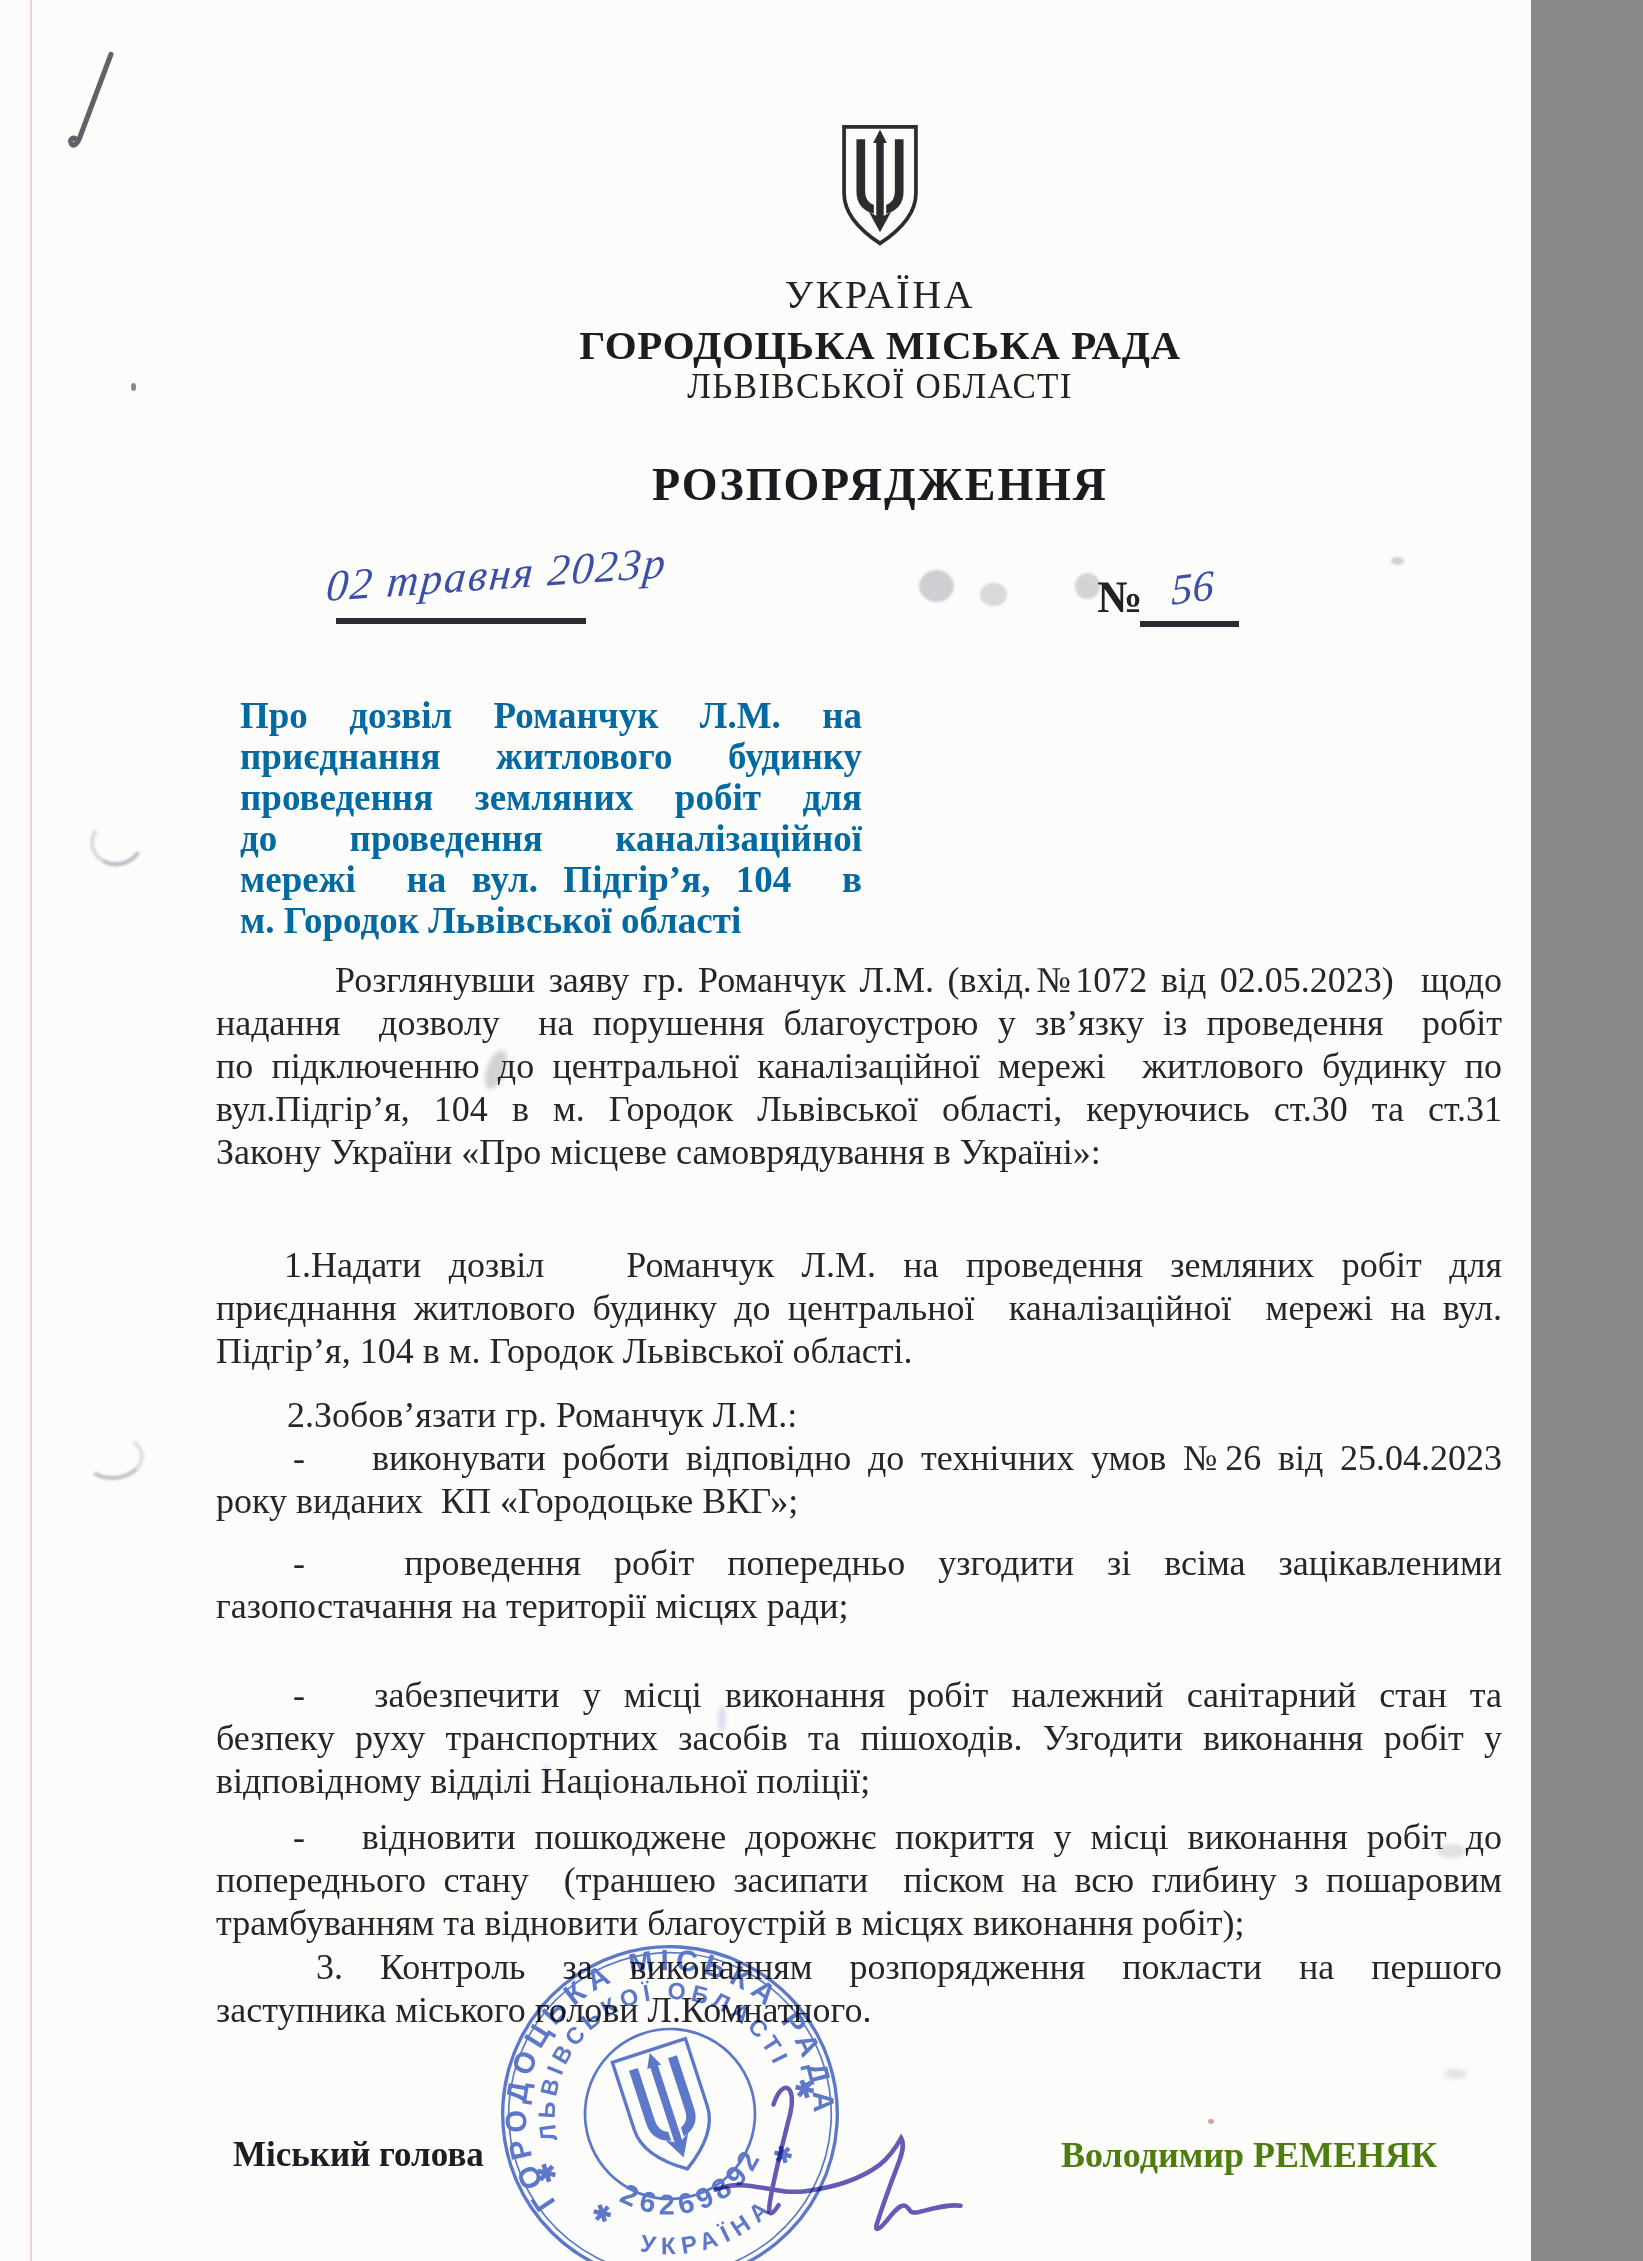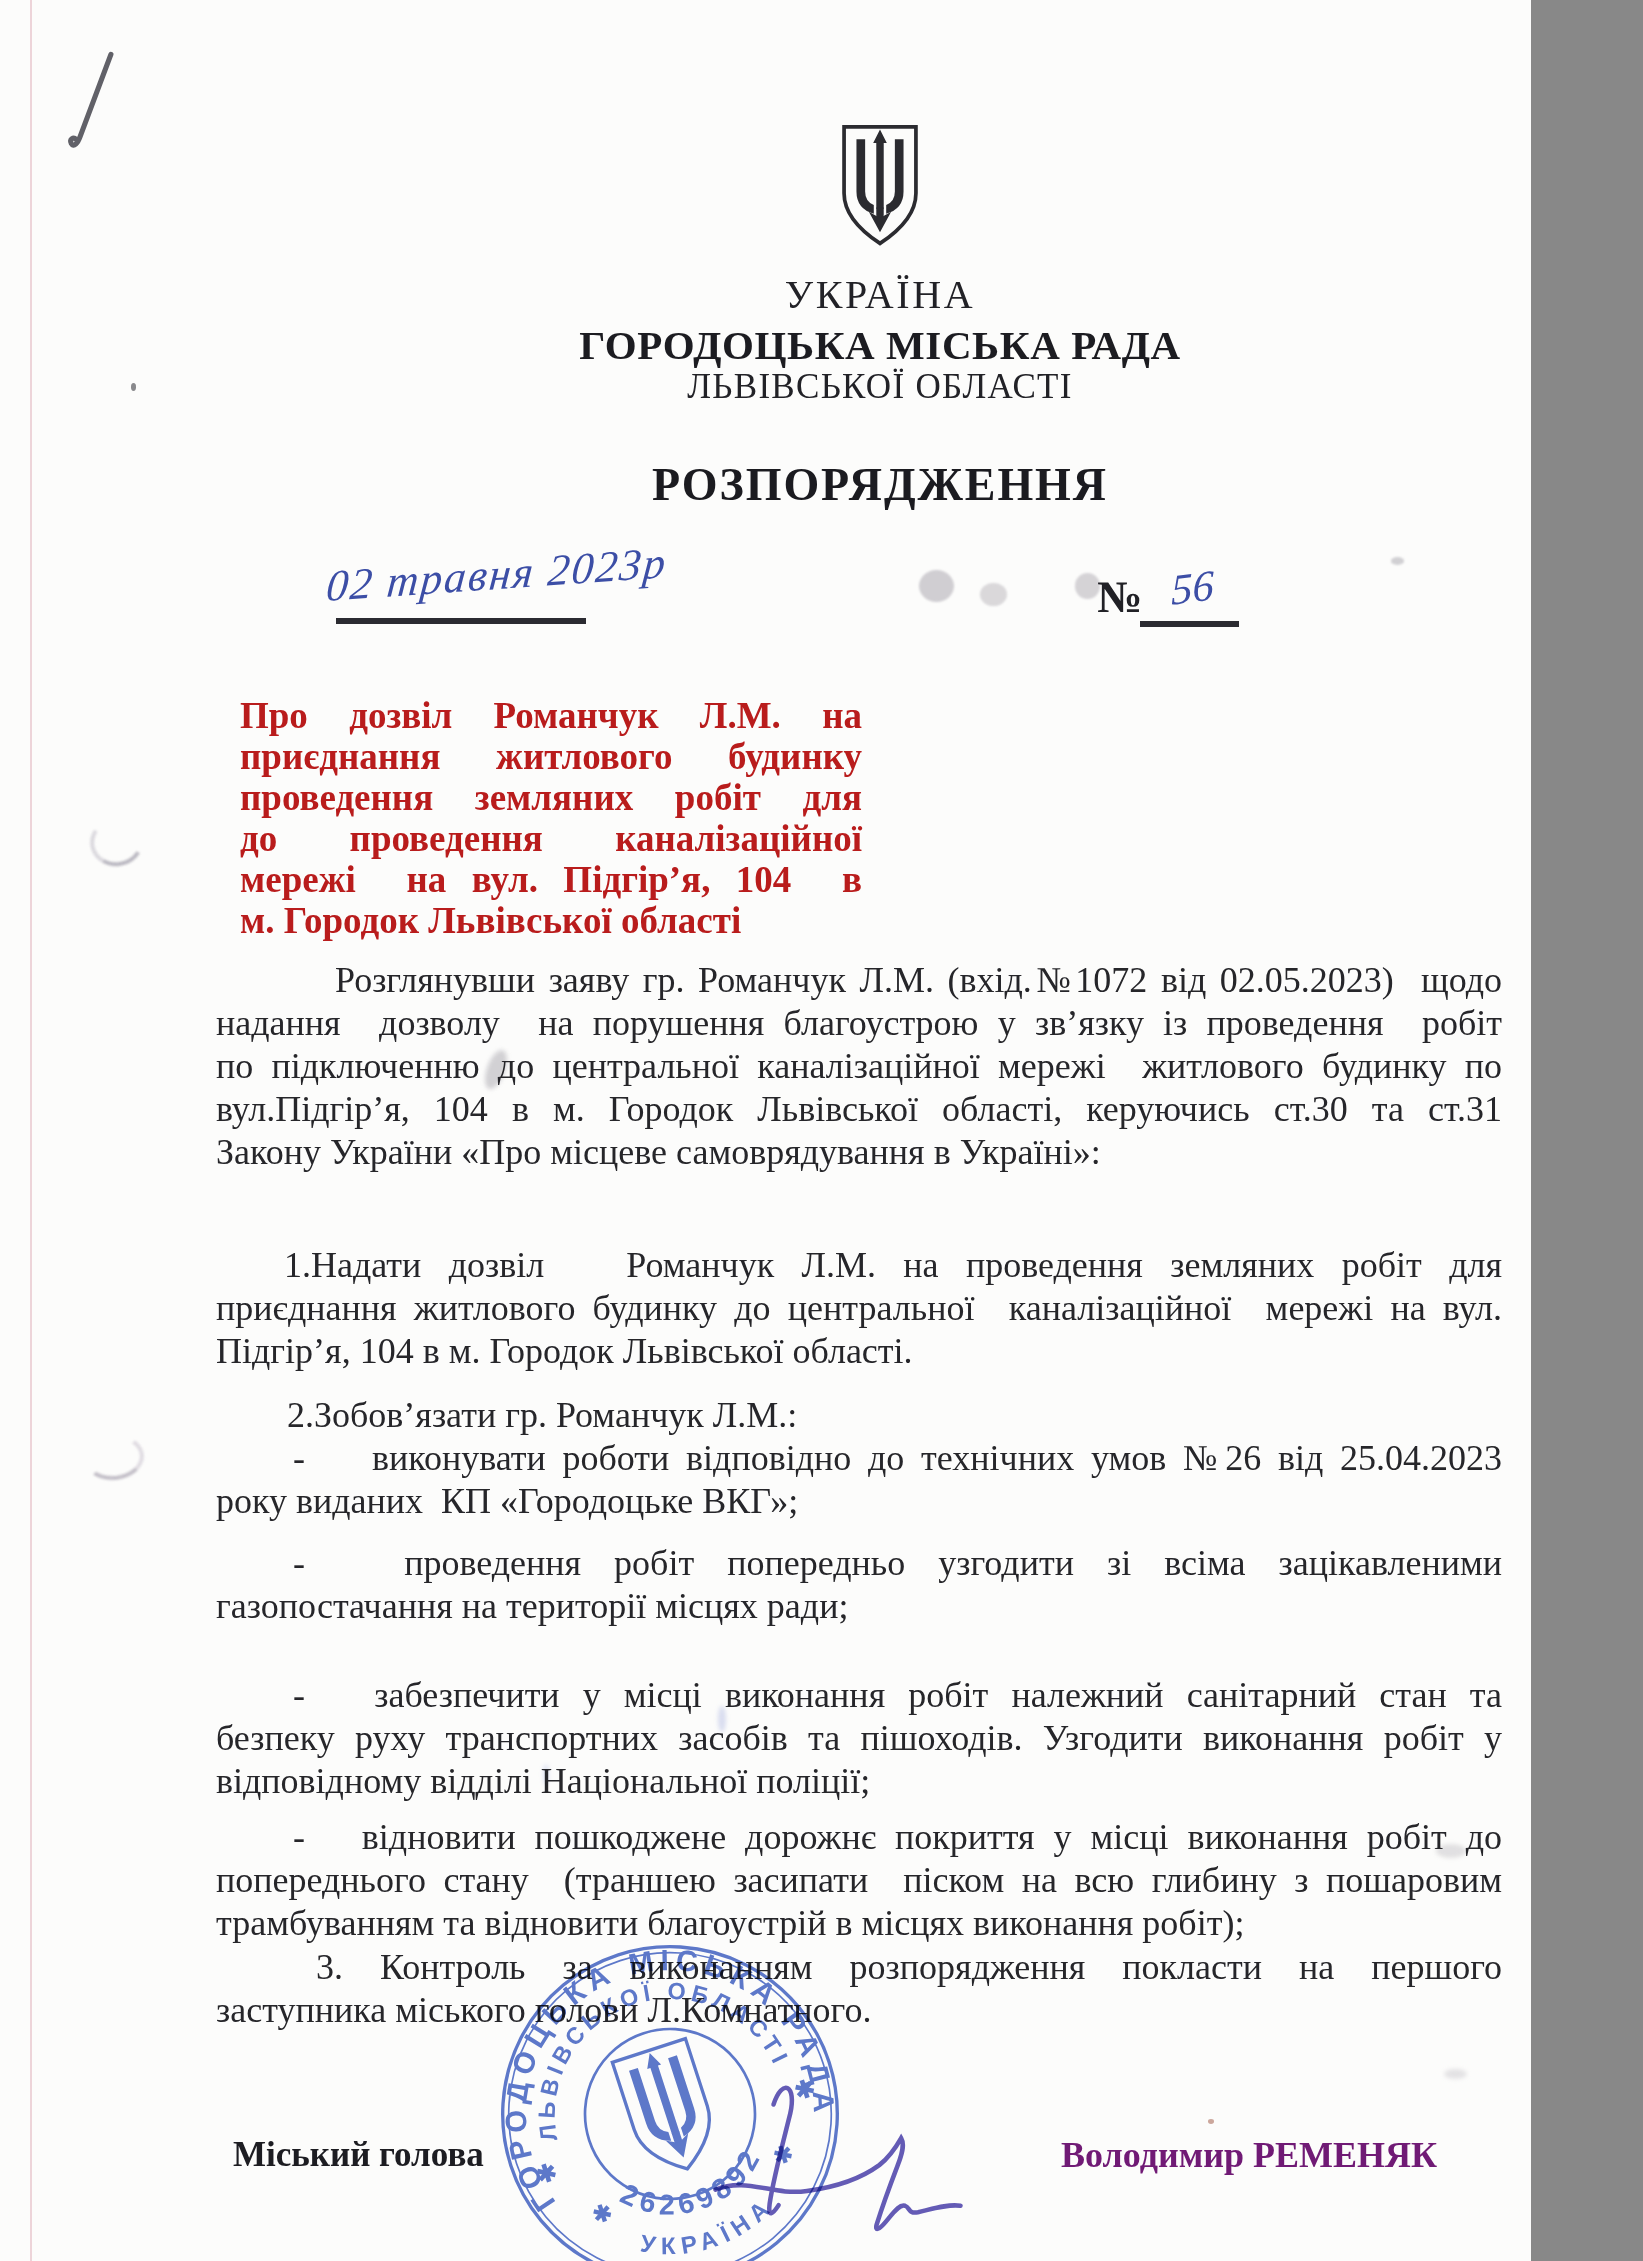--- a/index.html
+++ b/index.html
@@ -39,36 +39,36 @@
   .hdr-doctype{top:458px;font-size:46px;font-weight:bold;letter-spacing:1.9px;color:#1b1b20;}
   
   .handwriting{position:absolute;font-style:italic;color:#3c4ea6;white-space:nowrap;}
   .hw-date{left:326px;top:549px;font-size:44px;letter-spacing:1.9px;transform:rotate(-4deg) skewX(-9deg);}
   .hw-number{left:1171px;top:563px;font-size:43px;transform:rotate(-7deg) skewX(-7deg);}
   .uline{position:absolute;background:#2b2b31;}
   .ul-date{left:336px;top:618px;width:250px;height:6.4px;}
   .ul-num{left:1140px;top:621px;width:99px;height:6.4px;}
   .num-label{position:absolute;left:1097px;top:571px;font-size:45px;font-weight:bold;color:#212126;}
   
-  .subject{position:absolute;left:240px;top:695px;width:622px;font-size:37px;font-weight:bold;line-height:41px;color:#b91c1c;}
+  .subject{position:absolute;left:240px;top:695px;width:622px;font-size:37px;font-weight:bold;line-height:41px;color:#0369a1;}
   
   .para{position:absolute;left:216px;width:1286px;font-size:36px;line-height:43px;}
   #para-intro{top:959px;}
   #para-item1{top:1244px;}
   #para-item2{top:1394px;}
   #para-dash1{top:1437px;}
   #para-dash2{top:1542px;}
   #para-dash3{top:1674px;}
   #para-dash4{top:1816px;}
   #para-item3{top:1946px;}
   .bline{text-align:justify;text-align-last:justify;}
   .bline.last{text-align-last:left;}
   
   .sig-title{position:absolute;left:233px;top:2135px;font-size:35px;font-weight:bold;color:#1d1d22;white-space:nowrap;}
-  .sig-name{position:absolute;left:1061px;top:2134px;font-size:36px;font-weight:bold;color:#701a75;white-space:nowrap;}
+  .sig-name{position:absolute;left:1061px;top:2134px;font-size:36px;font-weight:bold;color:#4d7c0f;white-space:nowrap;}
   
   .stamp-svg{position:absolute;left:496px;top:1940px;mix-blend-mode:multiply;opacity:.88;}
   .sign-svg{position:absolute;left:709px;top:2076px;mix-blend-mode:multiply;}
   .stamp-txt{font-family:"Liberation Sans", sans-serif;font-weight:bold;fill:#4766c6;}
 </style>
 </head>
 <body>
 
 <div class="page">
 

